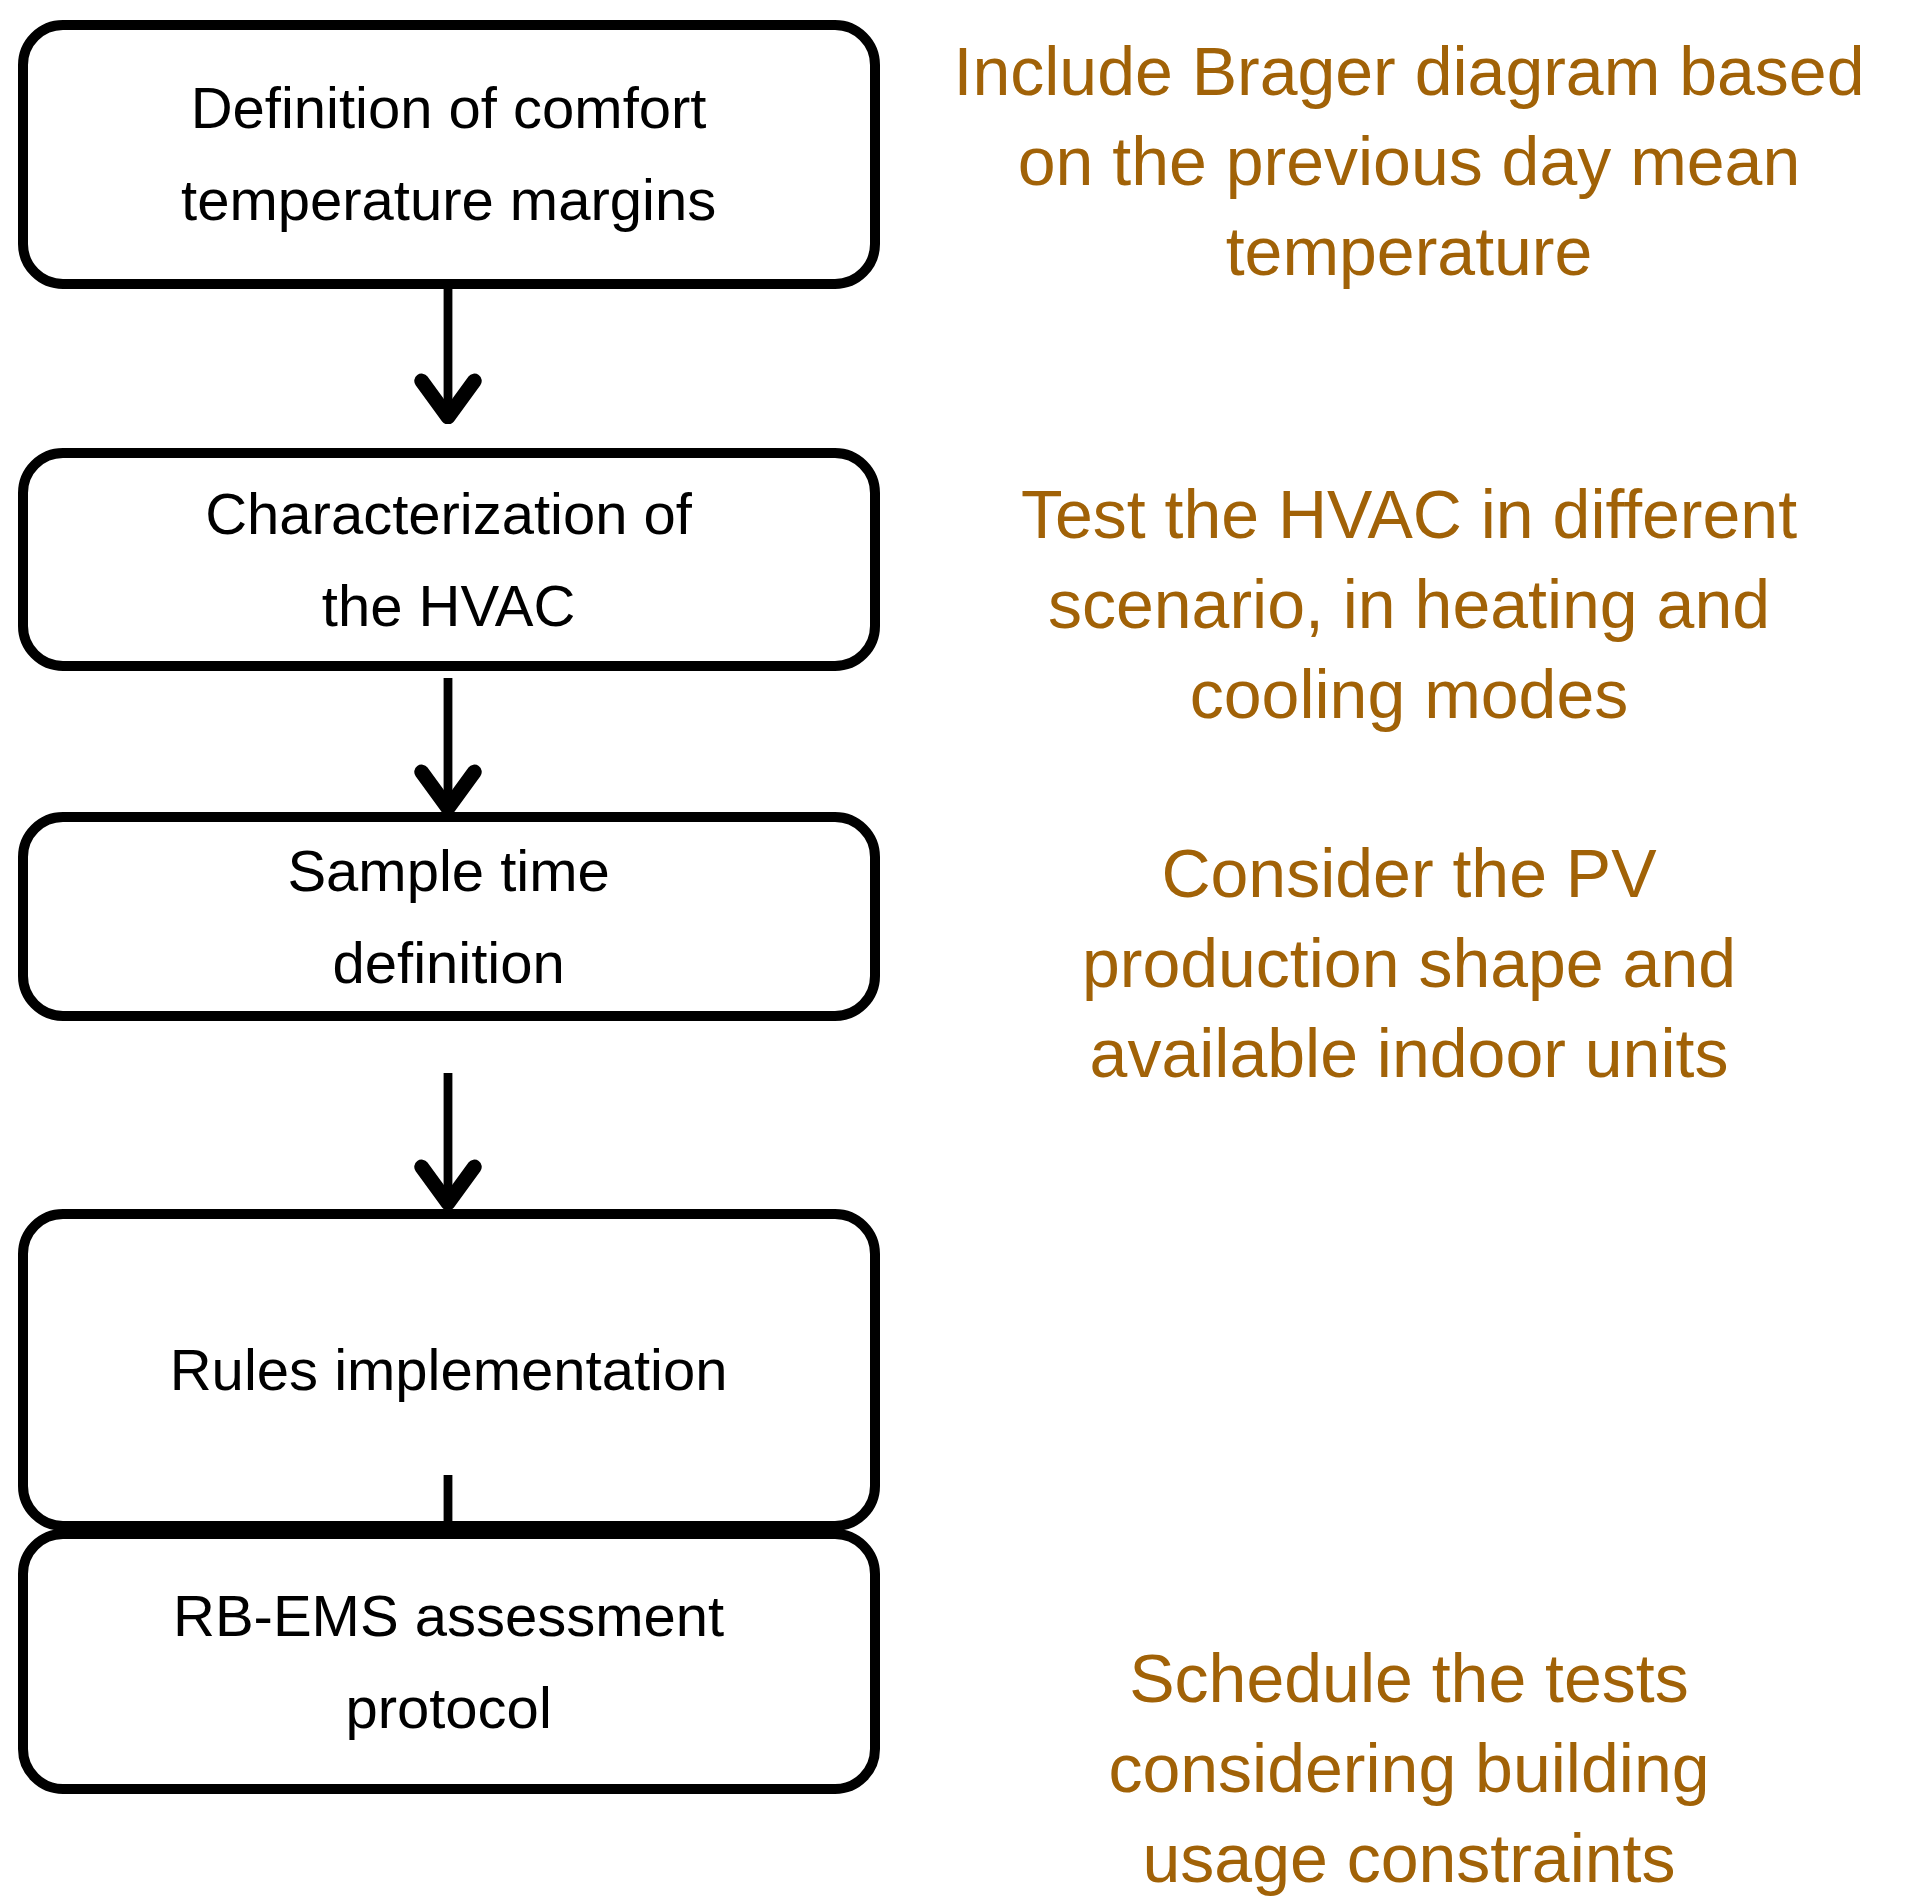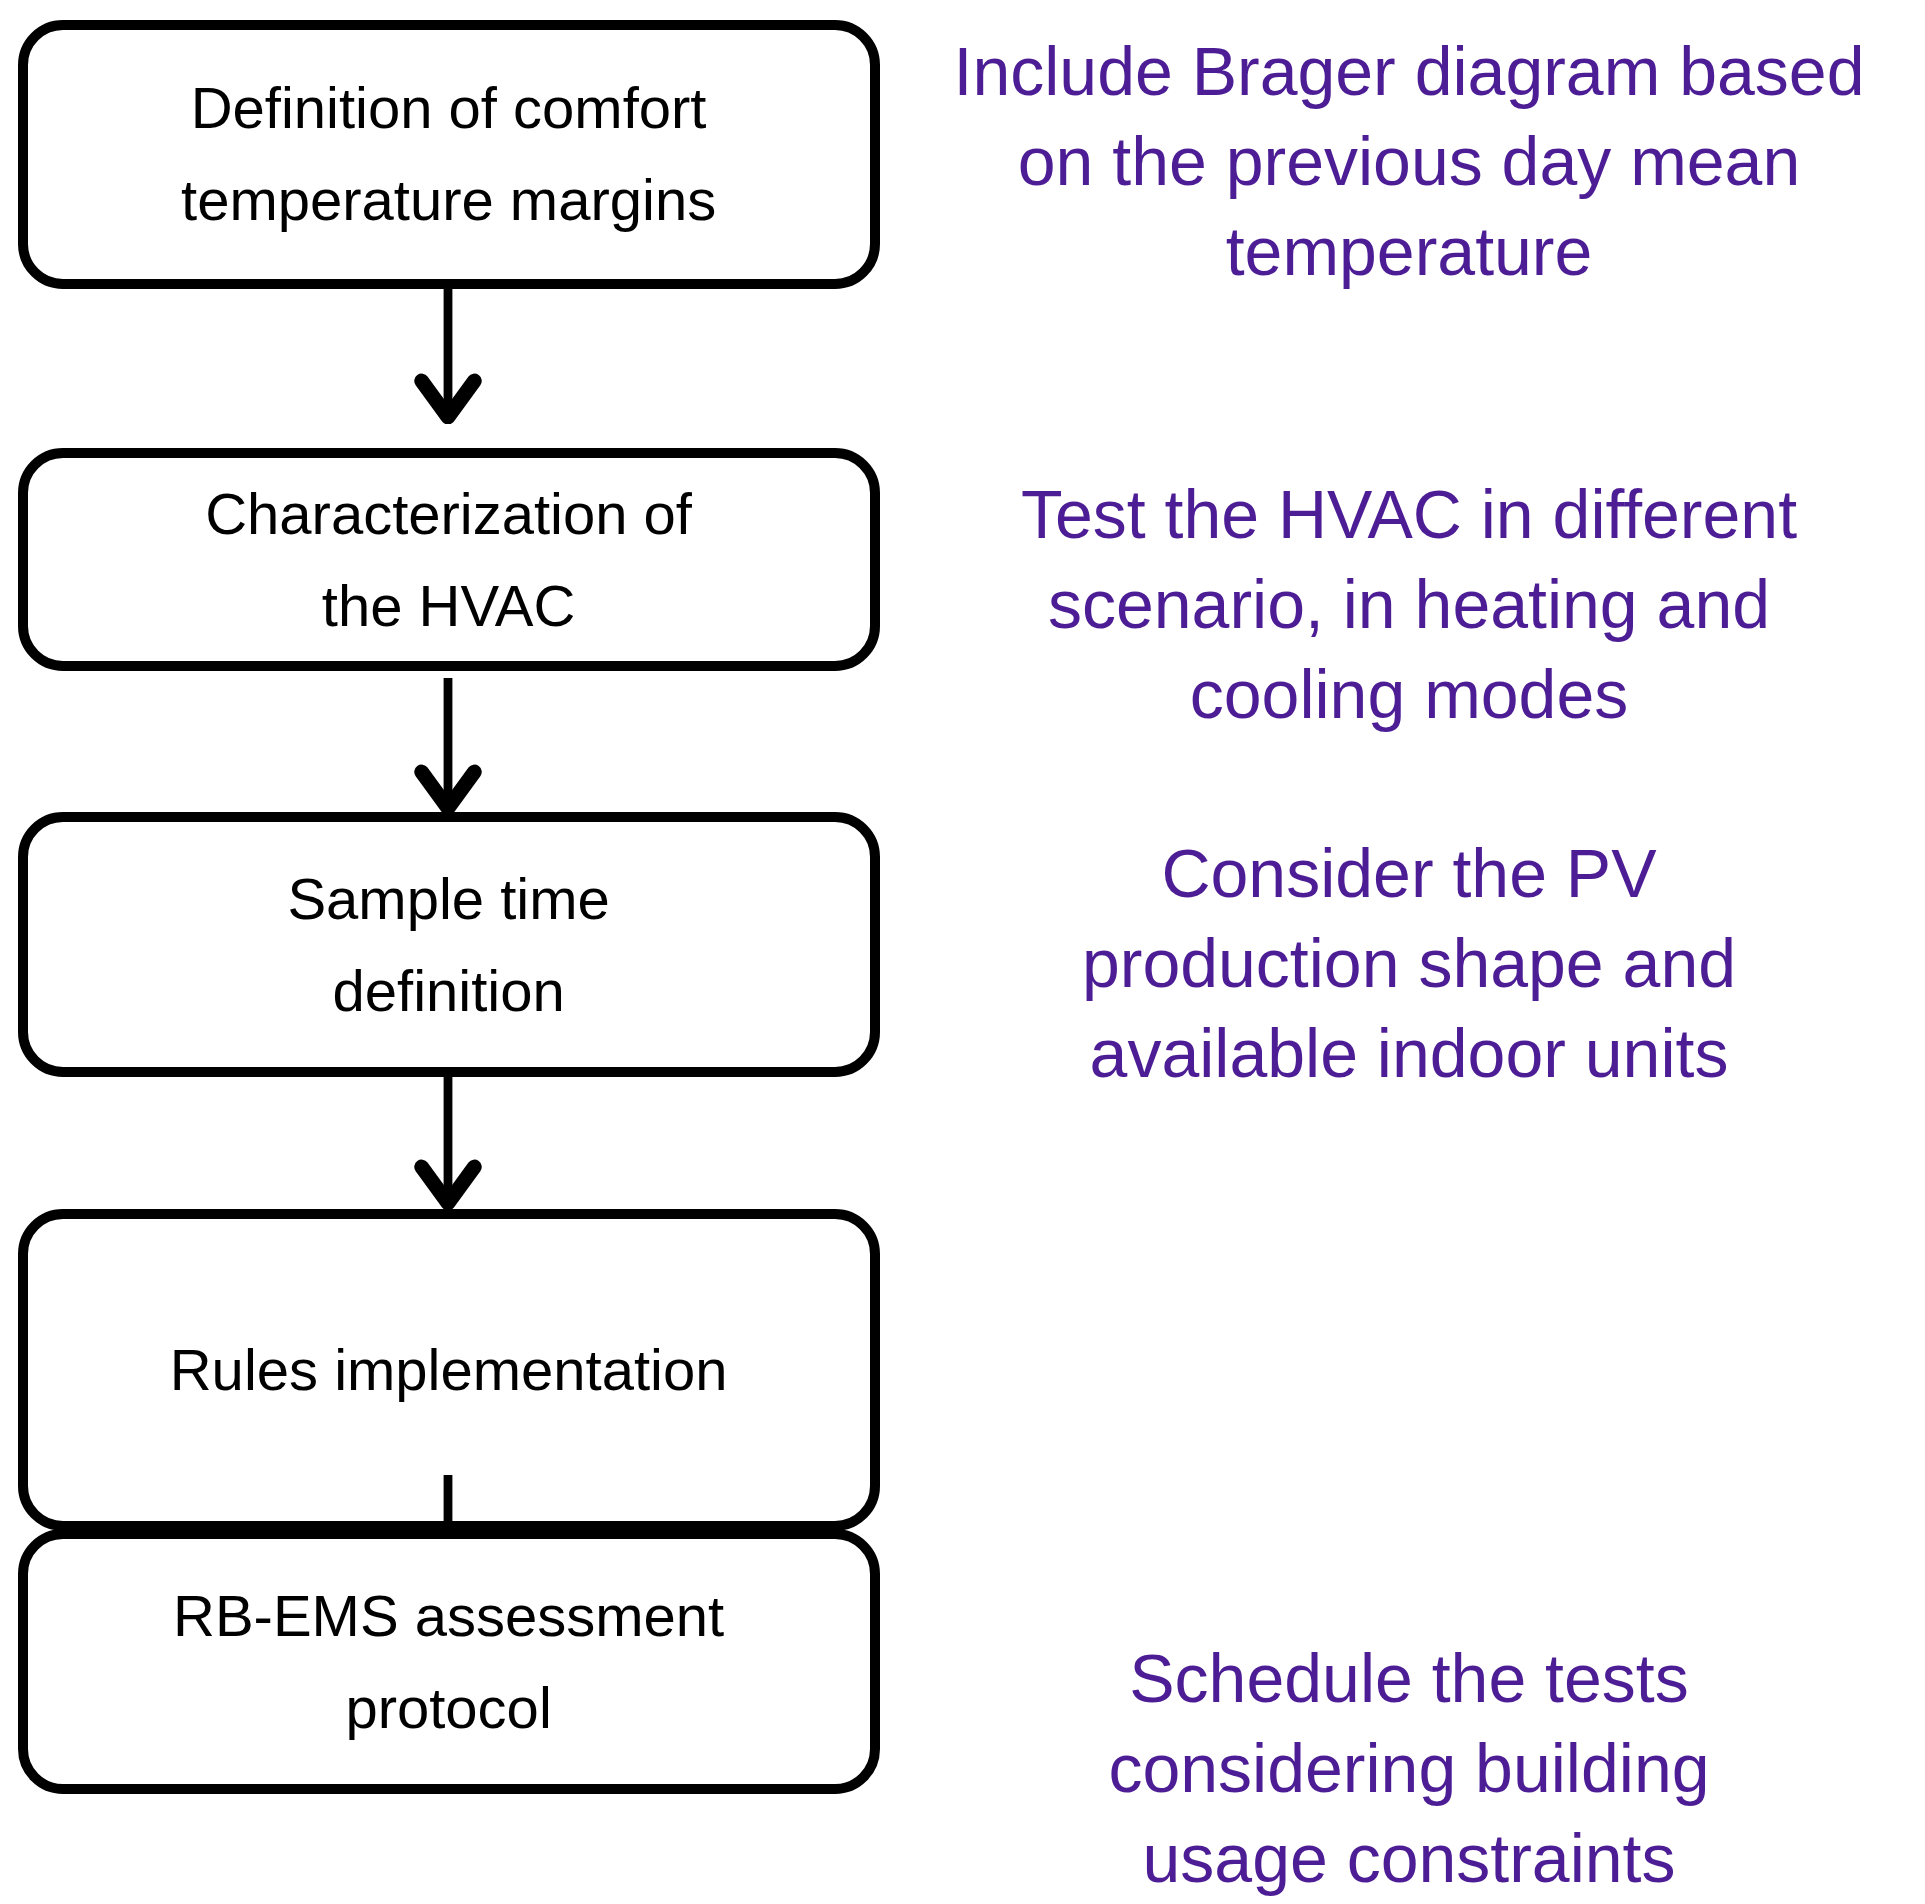--- a/index.html
+++ b/index.html
@@ -30,21 +30,21 @@
     text-align: center;
   }
   .flow-box .box-label {
     white-space: pre-line;
     font-size: 58px;
     line-height: 92px;
     color: #000000;
   }
   .box-1 { top: 19.5px;  height: 269px; }
   .box-2 { top: 436px; height: 223px; margin-top: 12px; }
-  .box-3 { top: 812px; height: 265px; }
+  .box-3 { top: 812px; height: 209px; }
   .box-4 { top: 1209px; height: 322px; }
   .box-5 { top: 1529px; height: 265px; }
 
   .flow-arrow {
     position: absolute;
     left: 404px;
     width: 88px;
     height: 137px;
   }
   .arrow-1 { top: 287px; }
@@ -53,21 +53,21 @@
   .arrow-4 { top: 1475px; }
 
   .note {
     position: absolute;
     left: 897px;
     width: 1024px;
     text-align: center;
     white-space: pre-line;
     font-size: 68px;
     line-height: 90px;
-    color: #4c1d95;
+    color: #a16207;
   }
   .note-1 { top: 26px; }
   .note-2 { top: 469px; }
   .note-3 { top: 828px; }
   .note-4 { top: 1233px; }
   .note-5 { top: 1633px; }
 </style>
 </head>
 <body>
 

